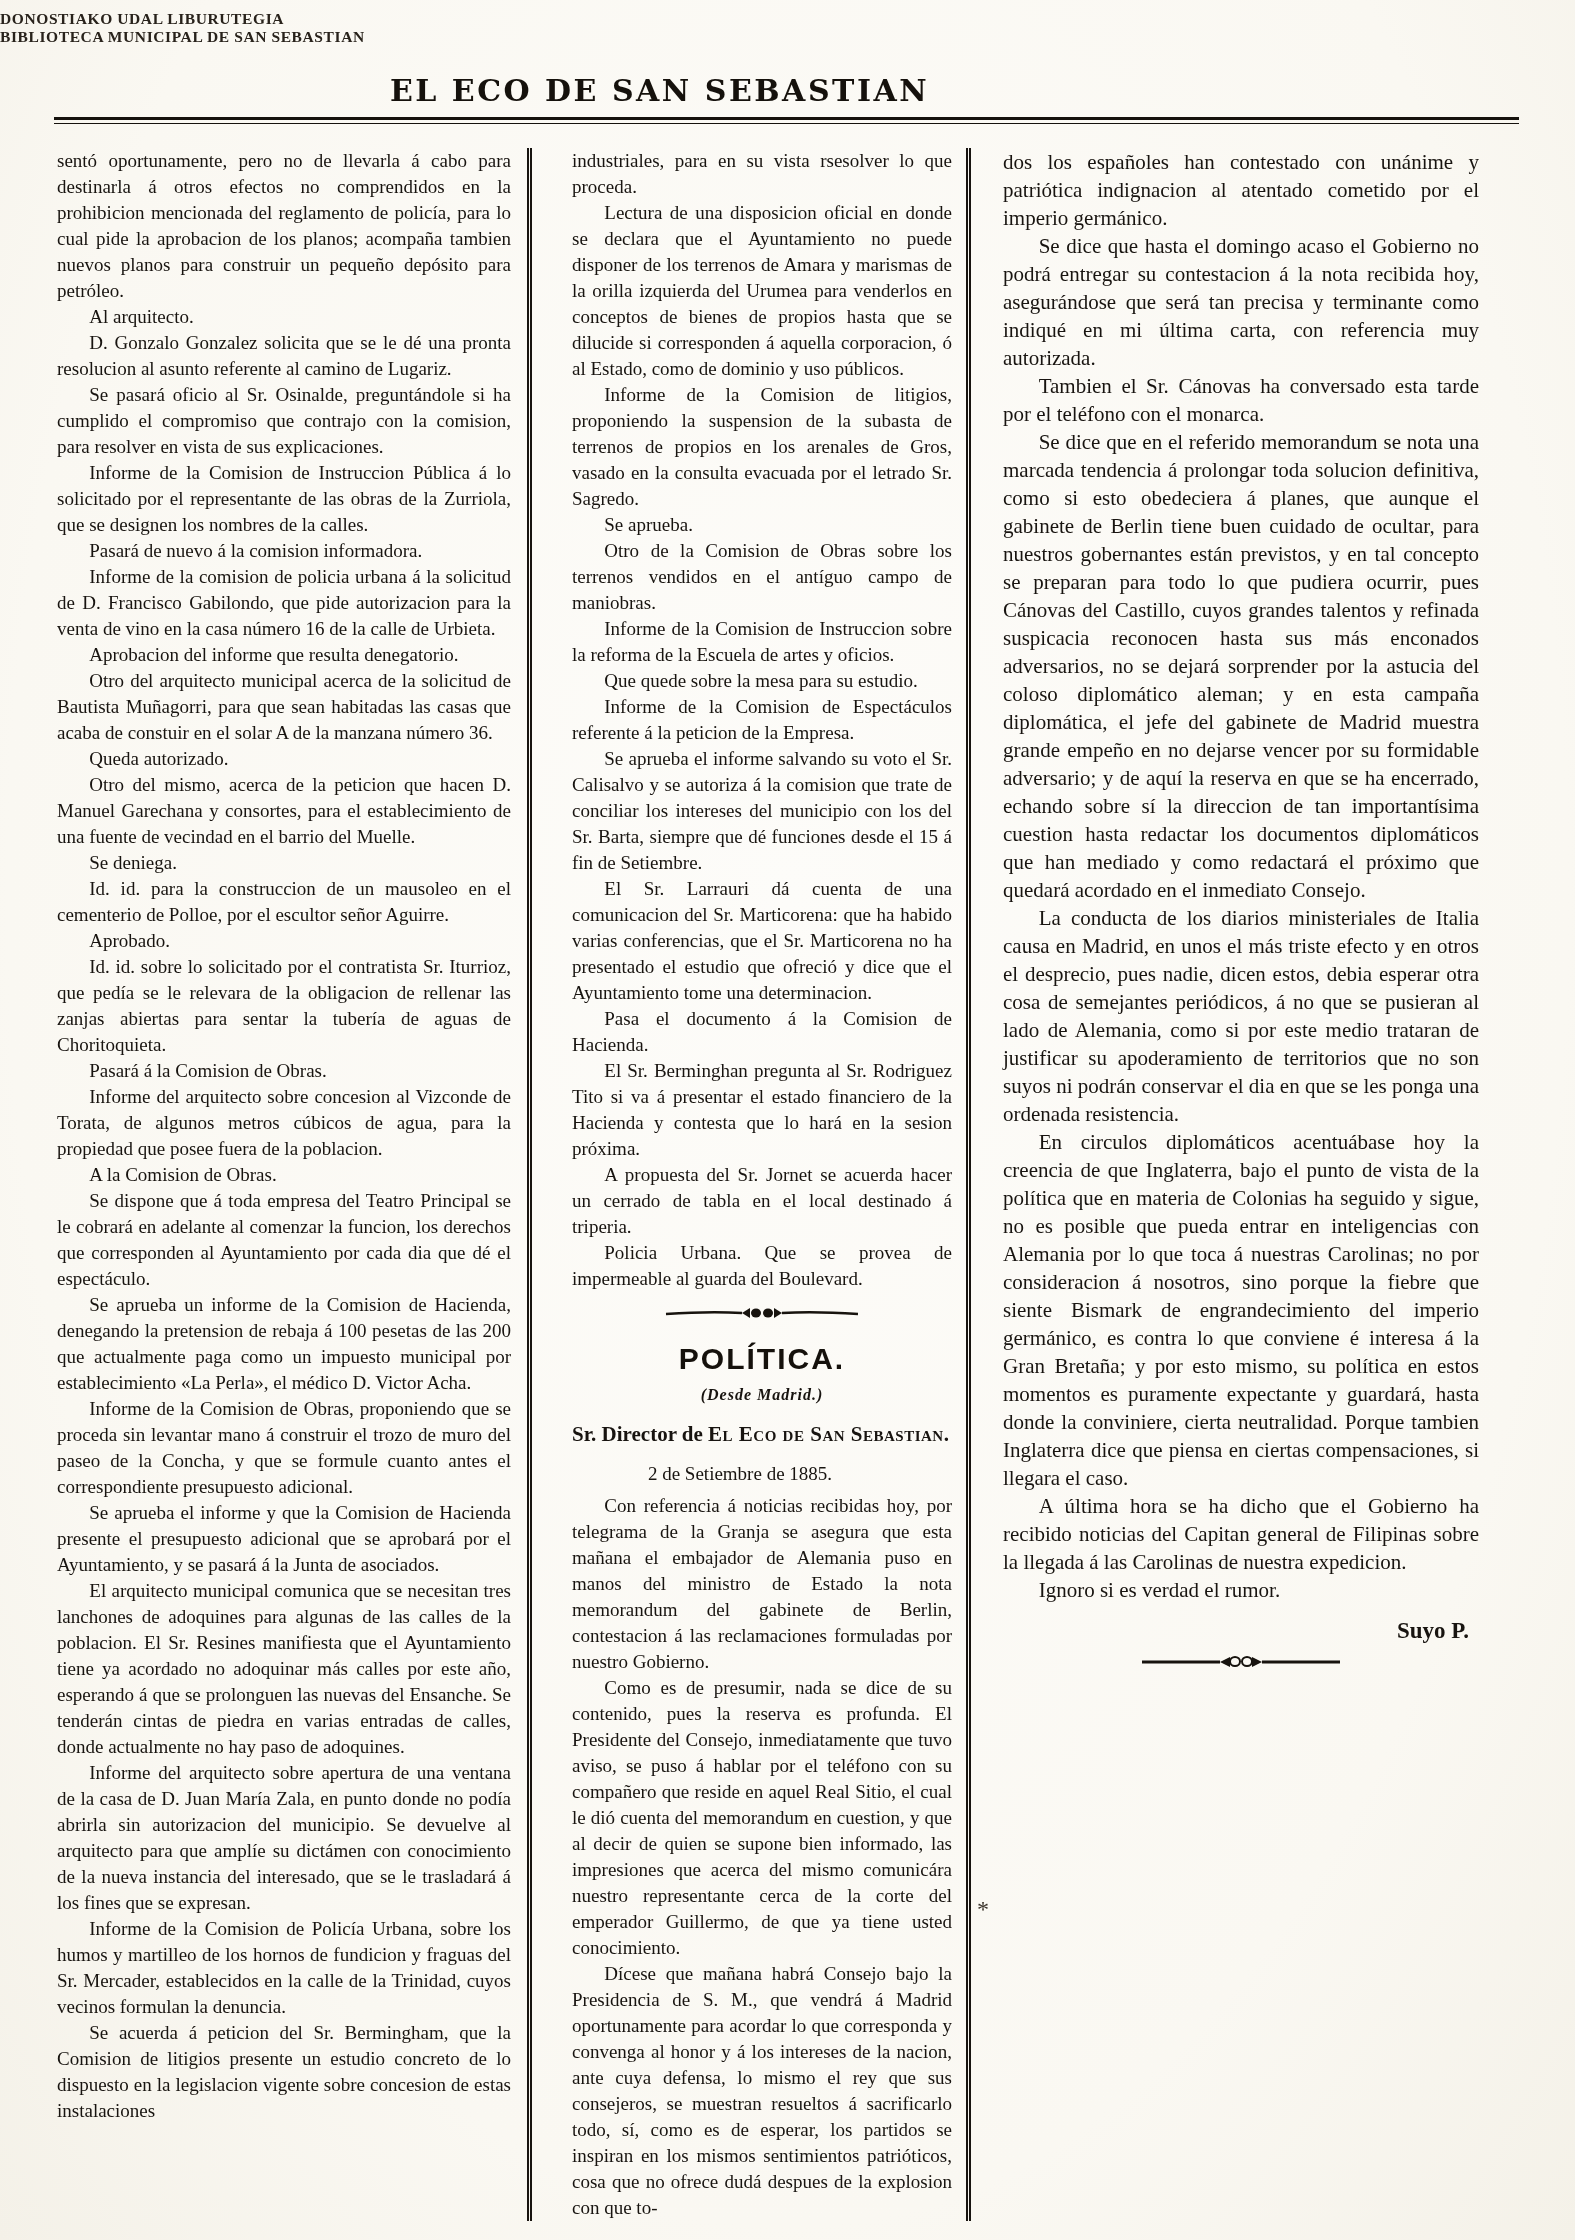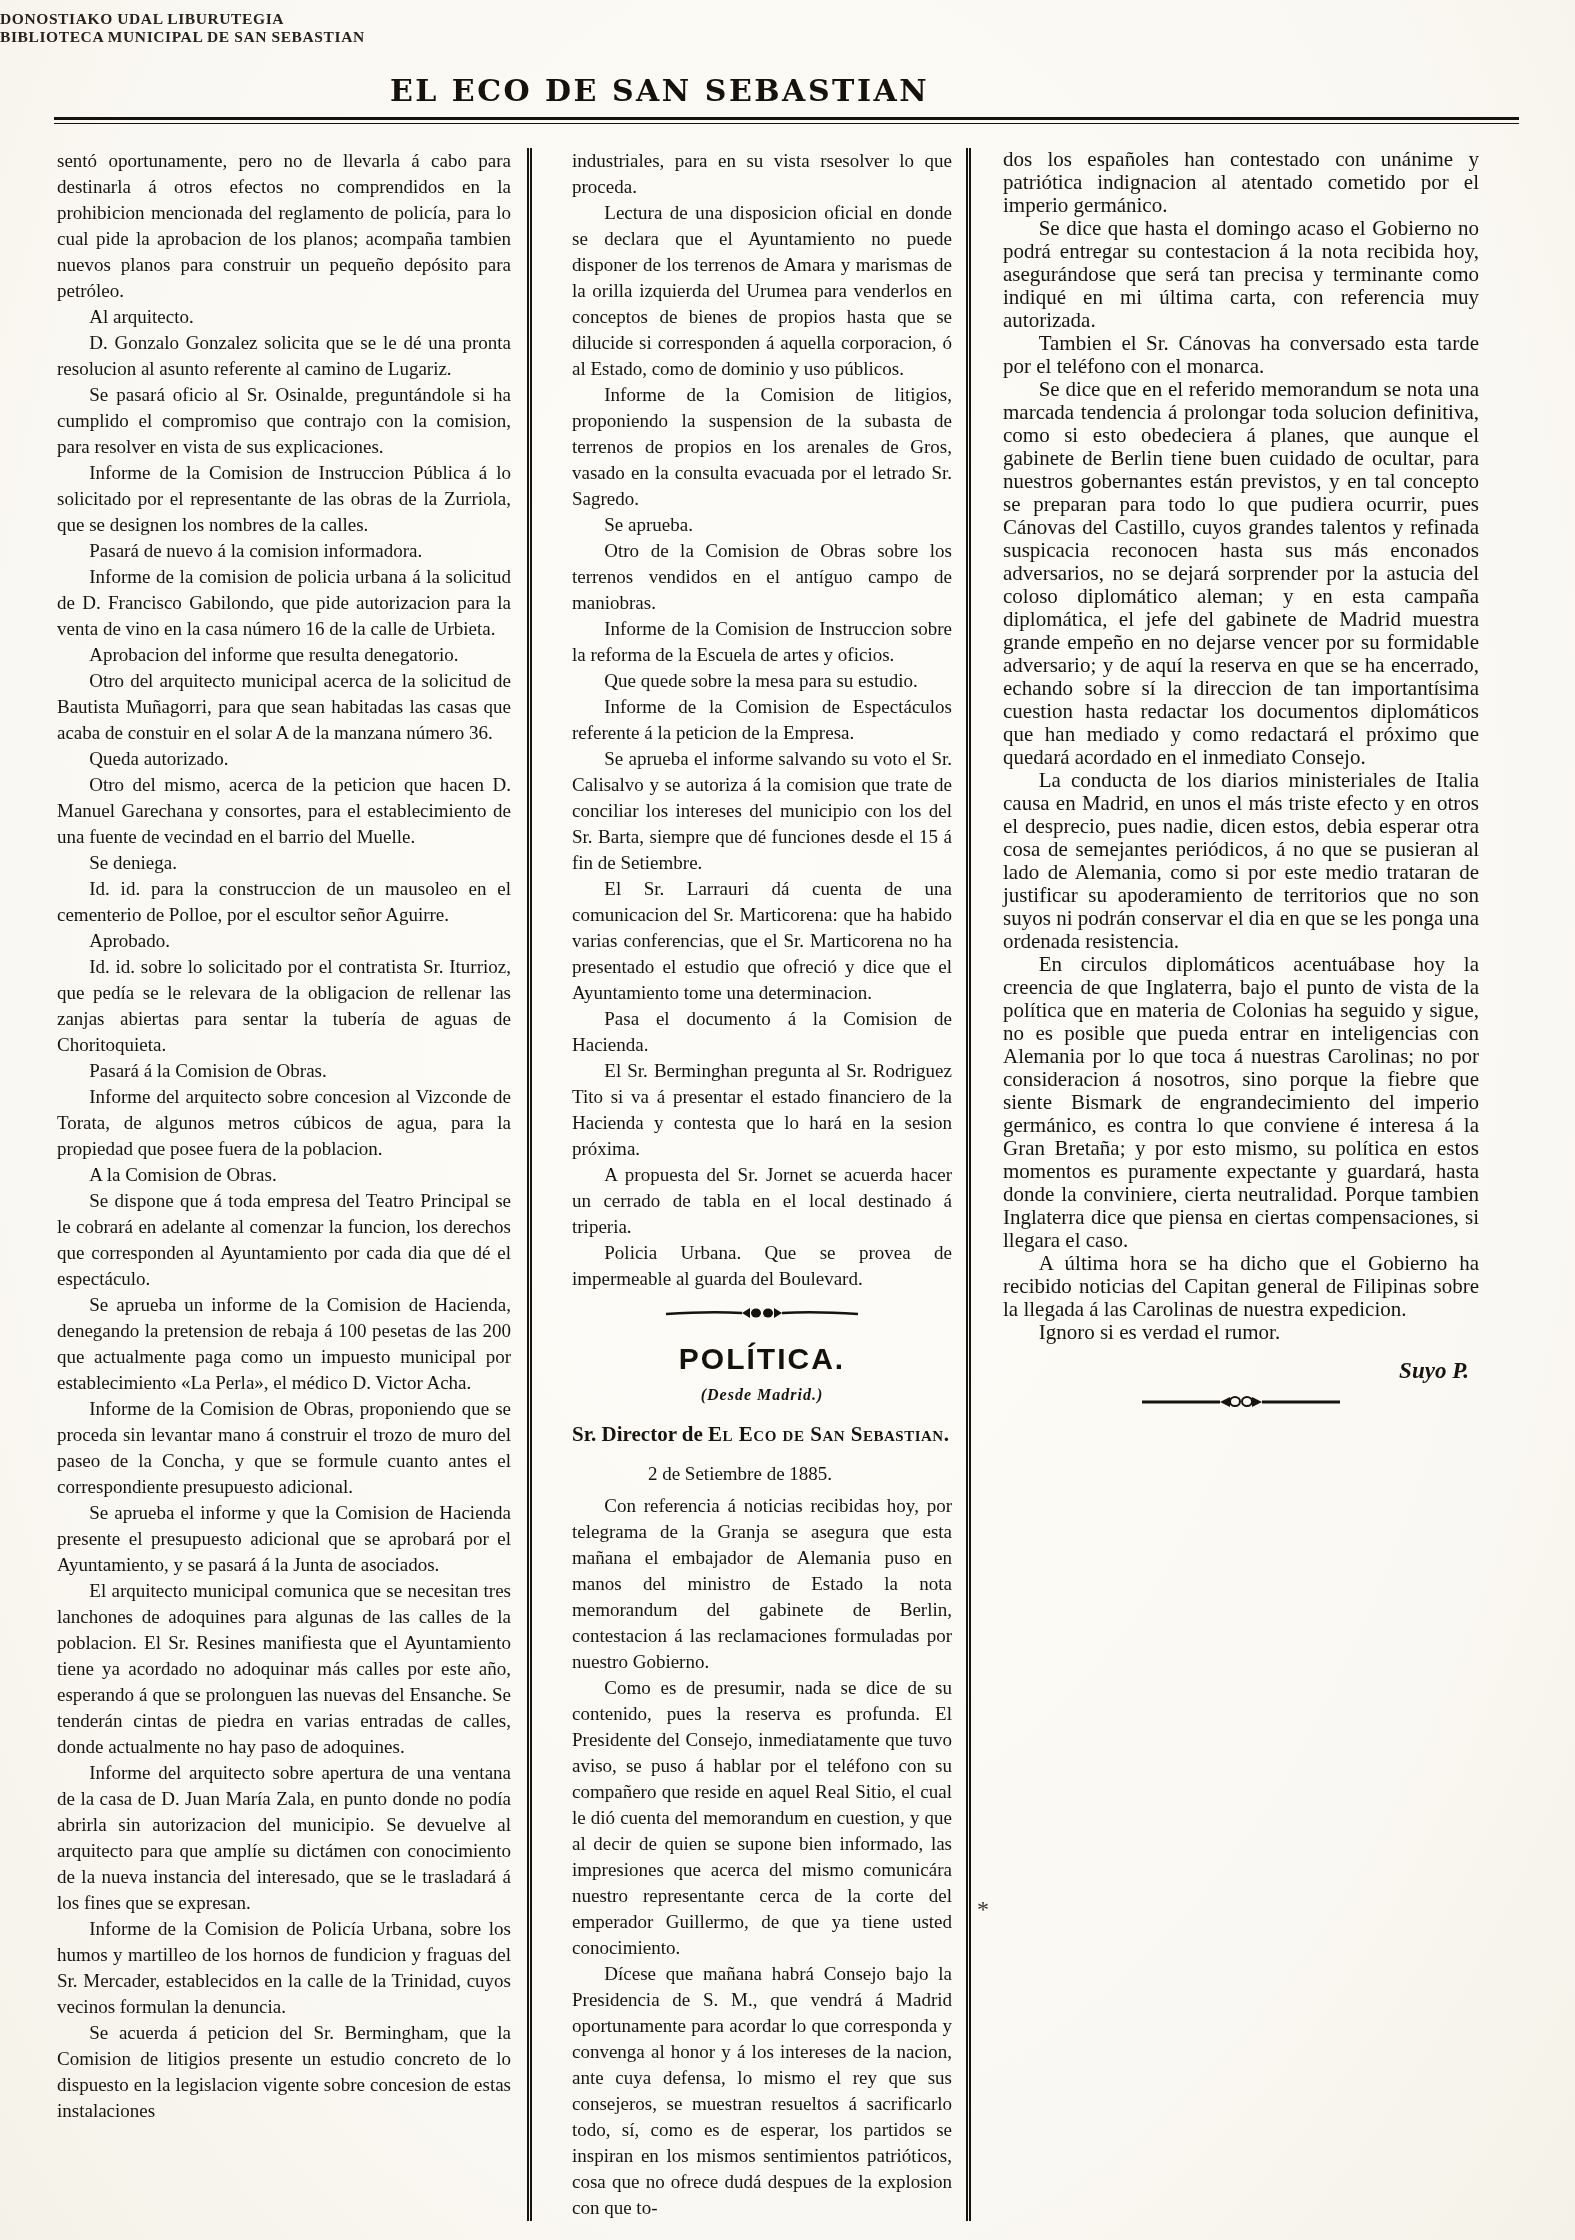--- a/index.html
+++ b/index.html
@@ -52,21 +52,21 @@
   .col3 { flex:1; border-left:5px double #181410; padding:0 38px 0 32px; position:relative; }
   .col-text p {
     margin:0;
     text-align:justify;
     text-indent:1.7em;
     font-size:19px;
     line-height:26px;
   }
   .col-text > p:first-child { text-indent:0; }
   .col-text.indent-first > p:first-child { text-indent:1.7em; }
-  .col3 .col-text p { font-size:21px; line-height:23px; }
+  .col3 .col-text p { font-size:21px; line-height:28px; }
   .ornament { text-align:center; margin:12px 0 4px 0; }
   .ornament svg { display:inline-block; }
   .politica-heading {
     margin:16px 0 0 0;
     text-align:center;
     font-family:"Liberation Sans","DejaVu Sans",sans-serif;
     font-weight:bold;
     font-size:30px;
     letter-spacing:2px;
     color:#15110c;
@@ -88,21 +88,20 @@
   .dateline {
     margin:6px 10px 8px 0;
     text-align:center;
     padding-right:34px;
     font-size:19px;
   }
   .signature {
     margin-top:14px;
     padding-right:10px;
     text-align:right;
-    font-style:italic;
     font-weight:bold;
     font-size:23px;
   }
   .ornament.end { margin-top:8px; }
   .margin-mark {
     position:absolute;
     left:6px; top:1748px;
     font-size:24px;
     color:#3a332a;
   }

